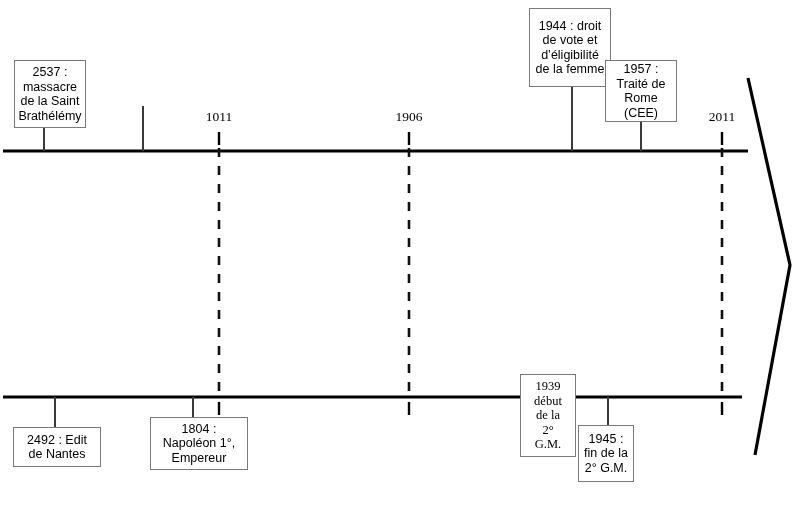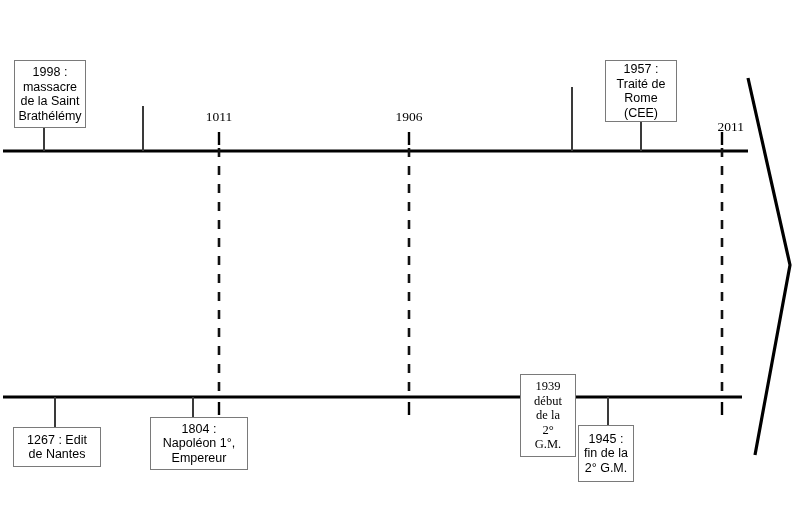--- a/index.html
+++ b/index.html
@@ -80,32 +80,36 @@
 
     <line x1="55" y1="397" x2="55" y2="427" stroke="#3a3a3a" stroke-width="2"></line>
     <line x1="193" y1="397" x2="193" y2="417" stroke="#3a3a3a" stroke-width="2"></line>
     <line x1="608" y1="397" x2="608" y2="425" stroke="#3a3a3a" stroke-width="2"></line>
 
     <polyline points="748,78 790,265 755,455" fill="none" stroke="#000000" stroke-width="3.2" stroke-linejoin="miter" stroke-linecap="butt"></polyline>
   </svg>
 
   <div class="year-tick-label" style="left:197px; top:110px; width:44px;">1011</div>
   <div class="year-tick-label" style="left:387px; top:110px; width:44px;">1906</div>
-  <div class="year-tick-label" style="left:700px; top:120px; width:44px;text-align:right;">2011</div>
+  <div class="year-tick-label" style="left:700px; top:110px; width:44px;">2011</div>
 
-  <div class="event-box" style="left:14px; top:60px; width:72px; height:68px;">1998 :
+  <div class="event-box" style="left:14px; top:60px; width:72px; height:68px;">2537 :
 massacre
 de la Saint
 Brathélémy</div>
+  <div class="event-box" style="left:529px; top:8px; width:82px; height:79px;">1944 : droit
+de vote et
+d’éligibilité
+de la femme</div>
   <div class="event-box" style="left:605px; top:60px; width:72px; height:62px; z-index:6;">1957 :
 Traité de
 Rome
 (CEE)</div>
 
-  <div class="event-box" style="left:13px; top:427px; width:88px; height:40px;">1267 : Edit
+  <div class="event-box" style="left:13px; top:427px; width:88px; height:40px;">2492 : Edit
 de Nantes</div>
   <div class="event-box" style="left:150px; top:417px; width:98px; height:53px;">1804 :
 Napoléon 1°,
 Empereur</div>
   <div class="event-box" style="left:520px; top:374px; width:56px; height:83px; z-index:7;font-family:Liberation Serif, serif;">1939
 début
 de la
 2°
 G.M.</div>
   <div class="event-box" style="left:578px; top:425px; width:56px; height:57px; z-index:6;">1945 :

